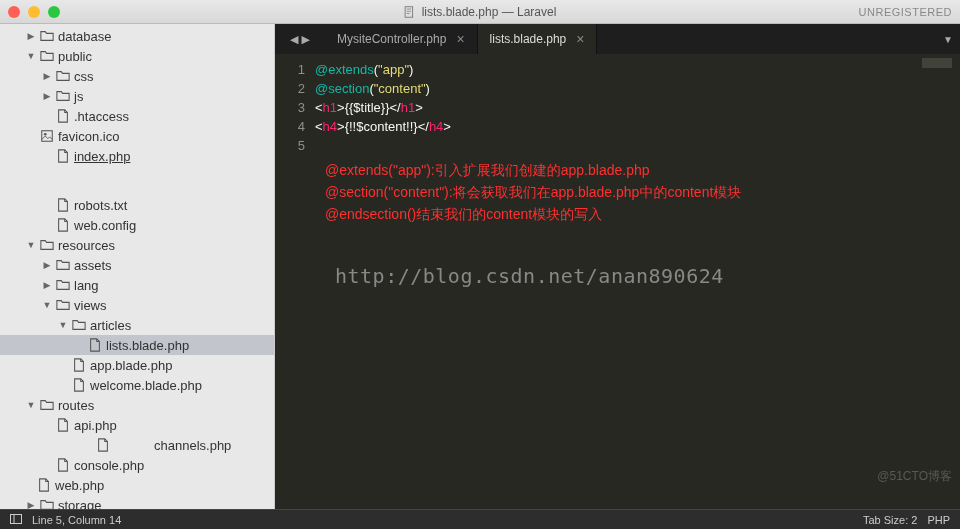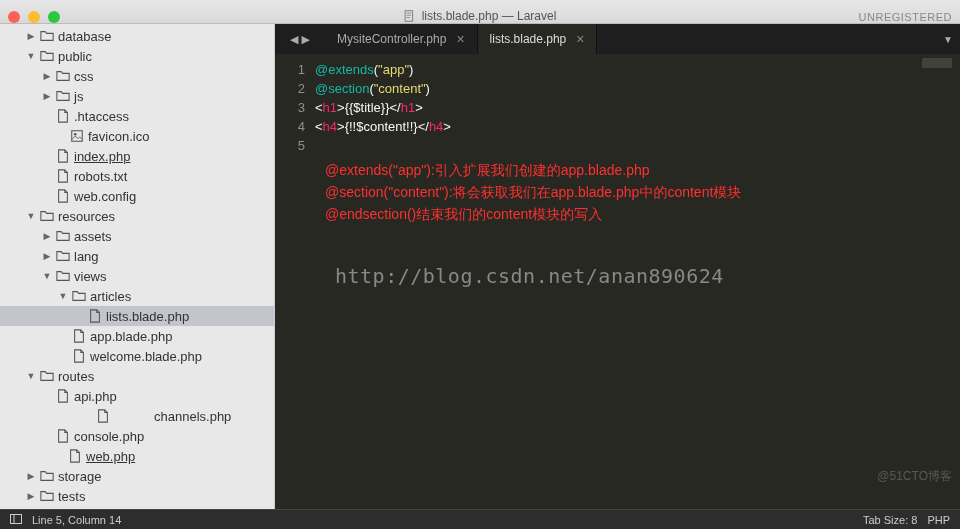--- a/index.html
+++ b/index.html
@@ -1,18 +1,18 @@
 <!DOCTYPE html>
 <html><head>
 <meta charset="utf-8">
 <style>
 * { margin:0; padding:0; box-sizing:border-box; font-family:"Helvetica Neue",Arial,sans-serif; }
 body { width:960px; height:529px; background:#f5f5f5; overflow:hidden; position:relative; }
 
-.titlebar { height:24px; background:linear-gradient(#e8e8e8,#d8d8d8); display:flex; align-items:flex-end; padding:0 8px; border-bottom:1px solid #bbb; position:relative; }
+.titlebar { height:24px; background:linear-gradient(#e8e8e8,#d8d8d8); display:flex; align-items:center; padding:0 8px; border-bottom:1px solid #bbb; position:relative; }
 .traffic { display:flex; gap:8px; }
 .dot { width:12px; height:12px; border-radius:50%; }
 .dot.r{background:#ff5f57;} .dot.y{background:#febc2e;} .dot.g{background:#28c840;}
 .title-center { position:absolute; left:50%; transform:translateX(-50%); display:flex; align-items:center; gap:6px; font-size:12px; color:#555; }
 .title-center svg{width:12px;height:12px;}
 .unreg { margin-left:auto; color:#888; font-size:11px; letter-spacing:0.5px; }
 
 .main { display:flex; height:485px; }
 
 .sidebar { width:275px; background:#e8e8e8; border-right:1px solid #ccc; overflow-y:auto; font-size:13px; color:#333; }
@@ -111,42 +111,42 @@
         <div class="node" style="padding-left: 40px;">
           <span class="arrow"></span>
           <span class="ico">
             <svg viewBox="0 0 16 16">
               <path d="M3 1h7l3 3v11H3z" fill="none" stroke="#555" stroke-width="1.2"></path>
               <path d="M10 1v3h3" fill="none" stroke="#555" stroke-width="1.2"></path>
             </svg>
           </span>
           <span class="label">.htaccess</span>
         </div>
-        <div class="node" style="padding-left: 54px;">
+        <div class="node" style="padding-left: 24px;">
           <span class="arrow"></span>
           <span class="ico">
             <svg viewBox="0 0 16 16">
               <rect x="2" y="2" width="12" height="12" fill="none" stroke="#555" stroke-width="1.2"></rect>
               <circle cx="6" cy="6" r="1.5" fill="#555"></circle>
               <path d="M2 12l4-4 3 3 2-2 3 3" fill="none" stroke="#555"></path>
             </svg>
           </span>
           <span class="label">favicon.ico</span>
         </div>
         <div class="node" style="padding-left: 40px; text-decoration: underline;">
           <span class="arrow"></span>
           <span class="ico">
             <svg viewBox="0 0 16 16">
               <path d="M3 1h7l3 3v11H3z" fill="none" stroke="#555" stroke-width="1.2"></path>
               <path d="M10 1v3h3" fill="none" stroke="#555" stroke-width="1.2"></path>
             </svg>
           </span>
           <span class="label">index.php</span>
         </div>
-        <div class="node" style="padding-left: 40px;">
+        <div class="node" style="padding-left: 40px; margin-top: 29px;">
           <span class="arrow"></span>
           <span class="ico">
             <svg viewBox="0 0 16 16">
               <path d="M3 1h7l3 3v11H3z" fill="none" stroke="#555" stroke-width="1.2"></path>
               <path d="M10 1v3h3" fill="none" stroke="#555" stroke-width="1.2"></path>
             </svg>
           </span>
           <span class="label">robots.txt</span>
         </div>
         <div class="node" style="padding-left: 40px;">
@@ -266,21 +266,21 @@
         <div class="node" style="padding-left: 40px;">
           <span class="arrow"></span>
           <span class="ico">
             <svg viewBox="0 0 16 16">
               <path d="M3 1h7l3 3v11H3z" fill="none" stroke="#555" stroke-width="1.2"></path>
               <path d="M10 1v3h3" fill="none" stroke="#555" stroke-width="1.2"></path>
             </svg>
           </span>
           <span class="label">console.php</span>
         </div>
-        <div class="node" style="padding-left: 52px; text-decoration: underline;">
+        <div class="node" style="padding-left: 21px;">
           <span class="arrow"></span>
           <span class="ico">
             <svg viewBox="0 0 16 16">
               <path d="M3 1h7l3 3v11H3z" fill="none" stroke="#555" stroke-width="1.2"></path>
               <path d="M10 1v3h3" fill="none" stroke="#555" stroke-width="1.2"></path>
             </svg>
           </span>
           <span class="label">web.php</span>
         </div>
         <div class="node" style="padding-left: 24px;">
@@ -345,15 +345,15 @@
   </div>
 </div>
 
 <div class="status">
   <span class="sicon"><svg viewBox="0 0 12 12">
         <rect x="0.5" y="1.5" width="11" height="9" fill="none" stroke="#ccc"></rect>
         <line x1="4" y1="1.5" x2="4" y2="10.5" stroke="#ccc"></line>
       </svg></span>
   <span>Line 5, Column 14</span>
   <span class="spacer"></span>
-  <span>Tab Size: 8</span>
+  <span>Tab Size: 2</span>
   <span>PHP</span>
 </div>
 
 </body></html>

